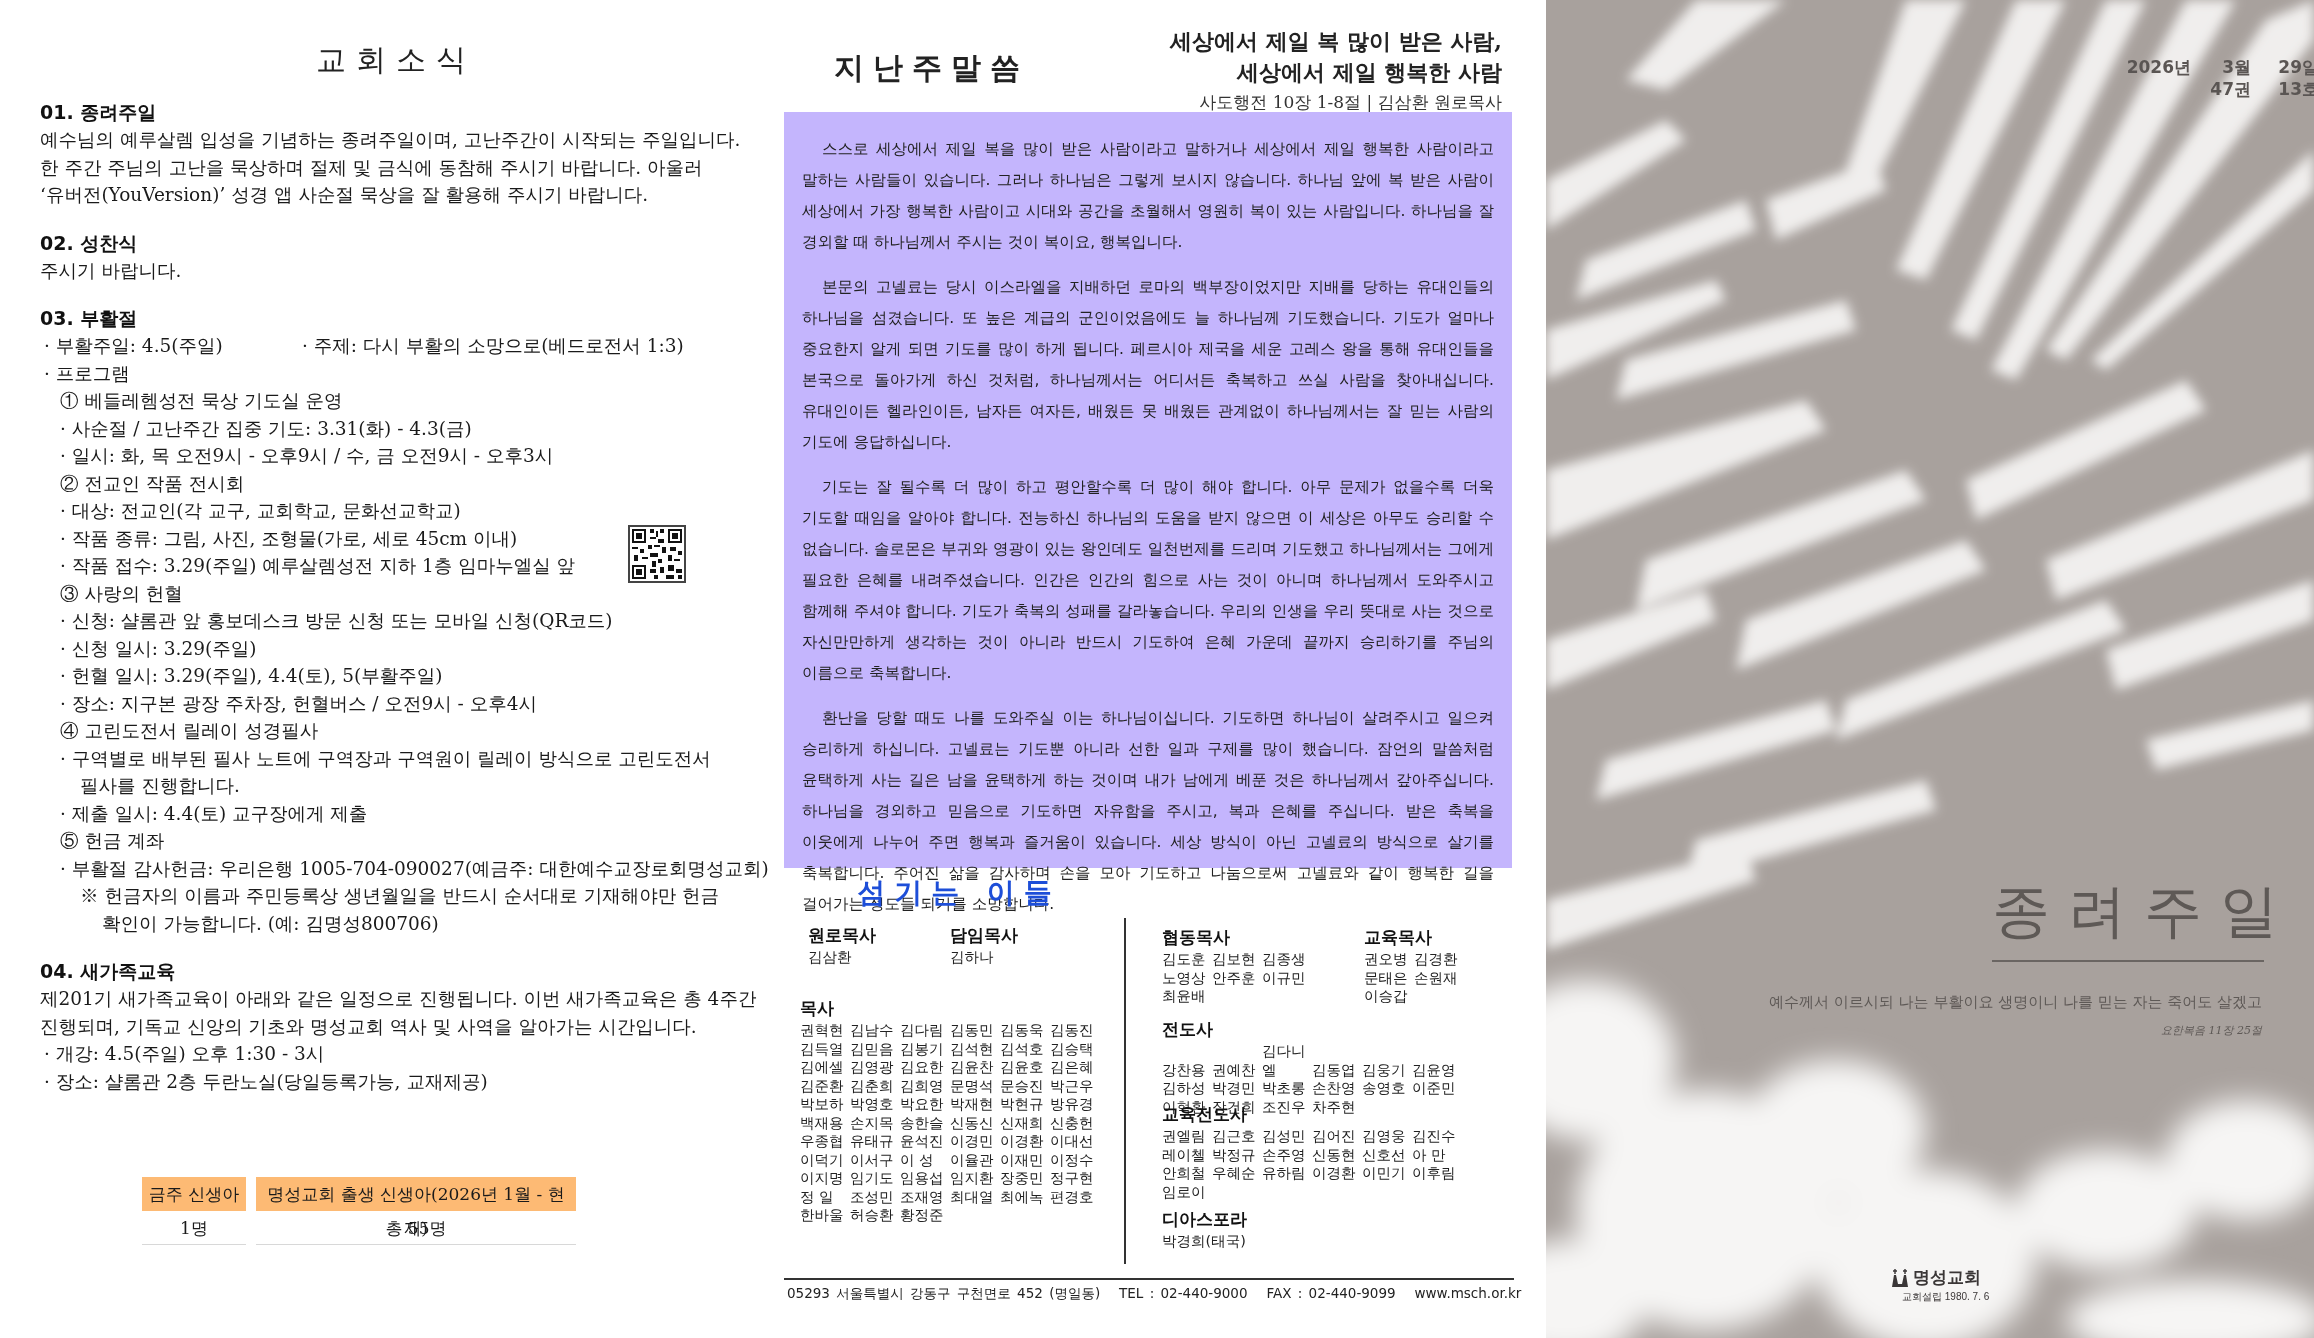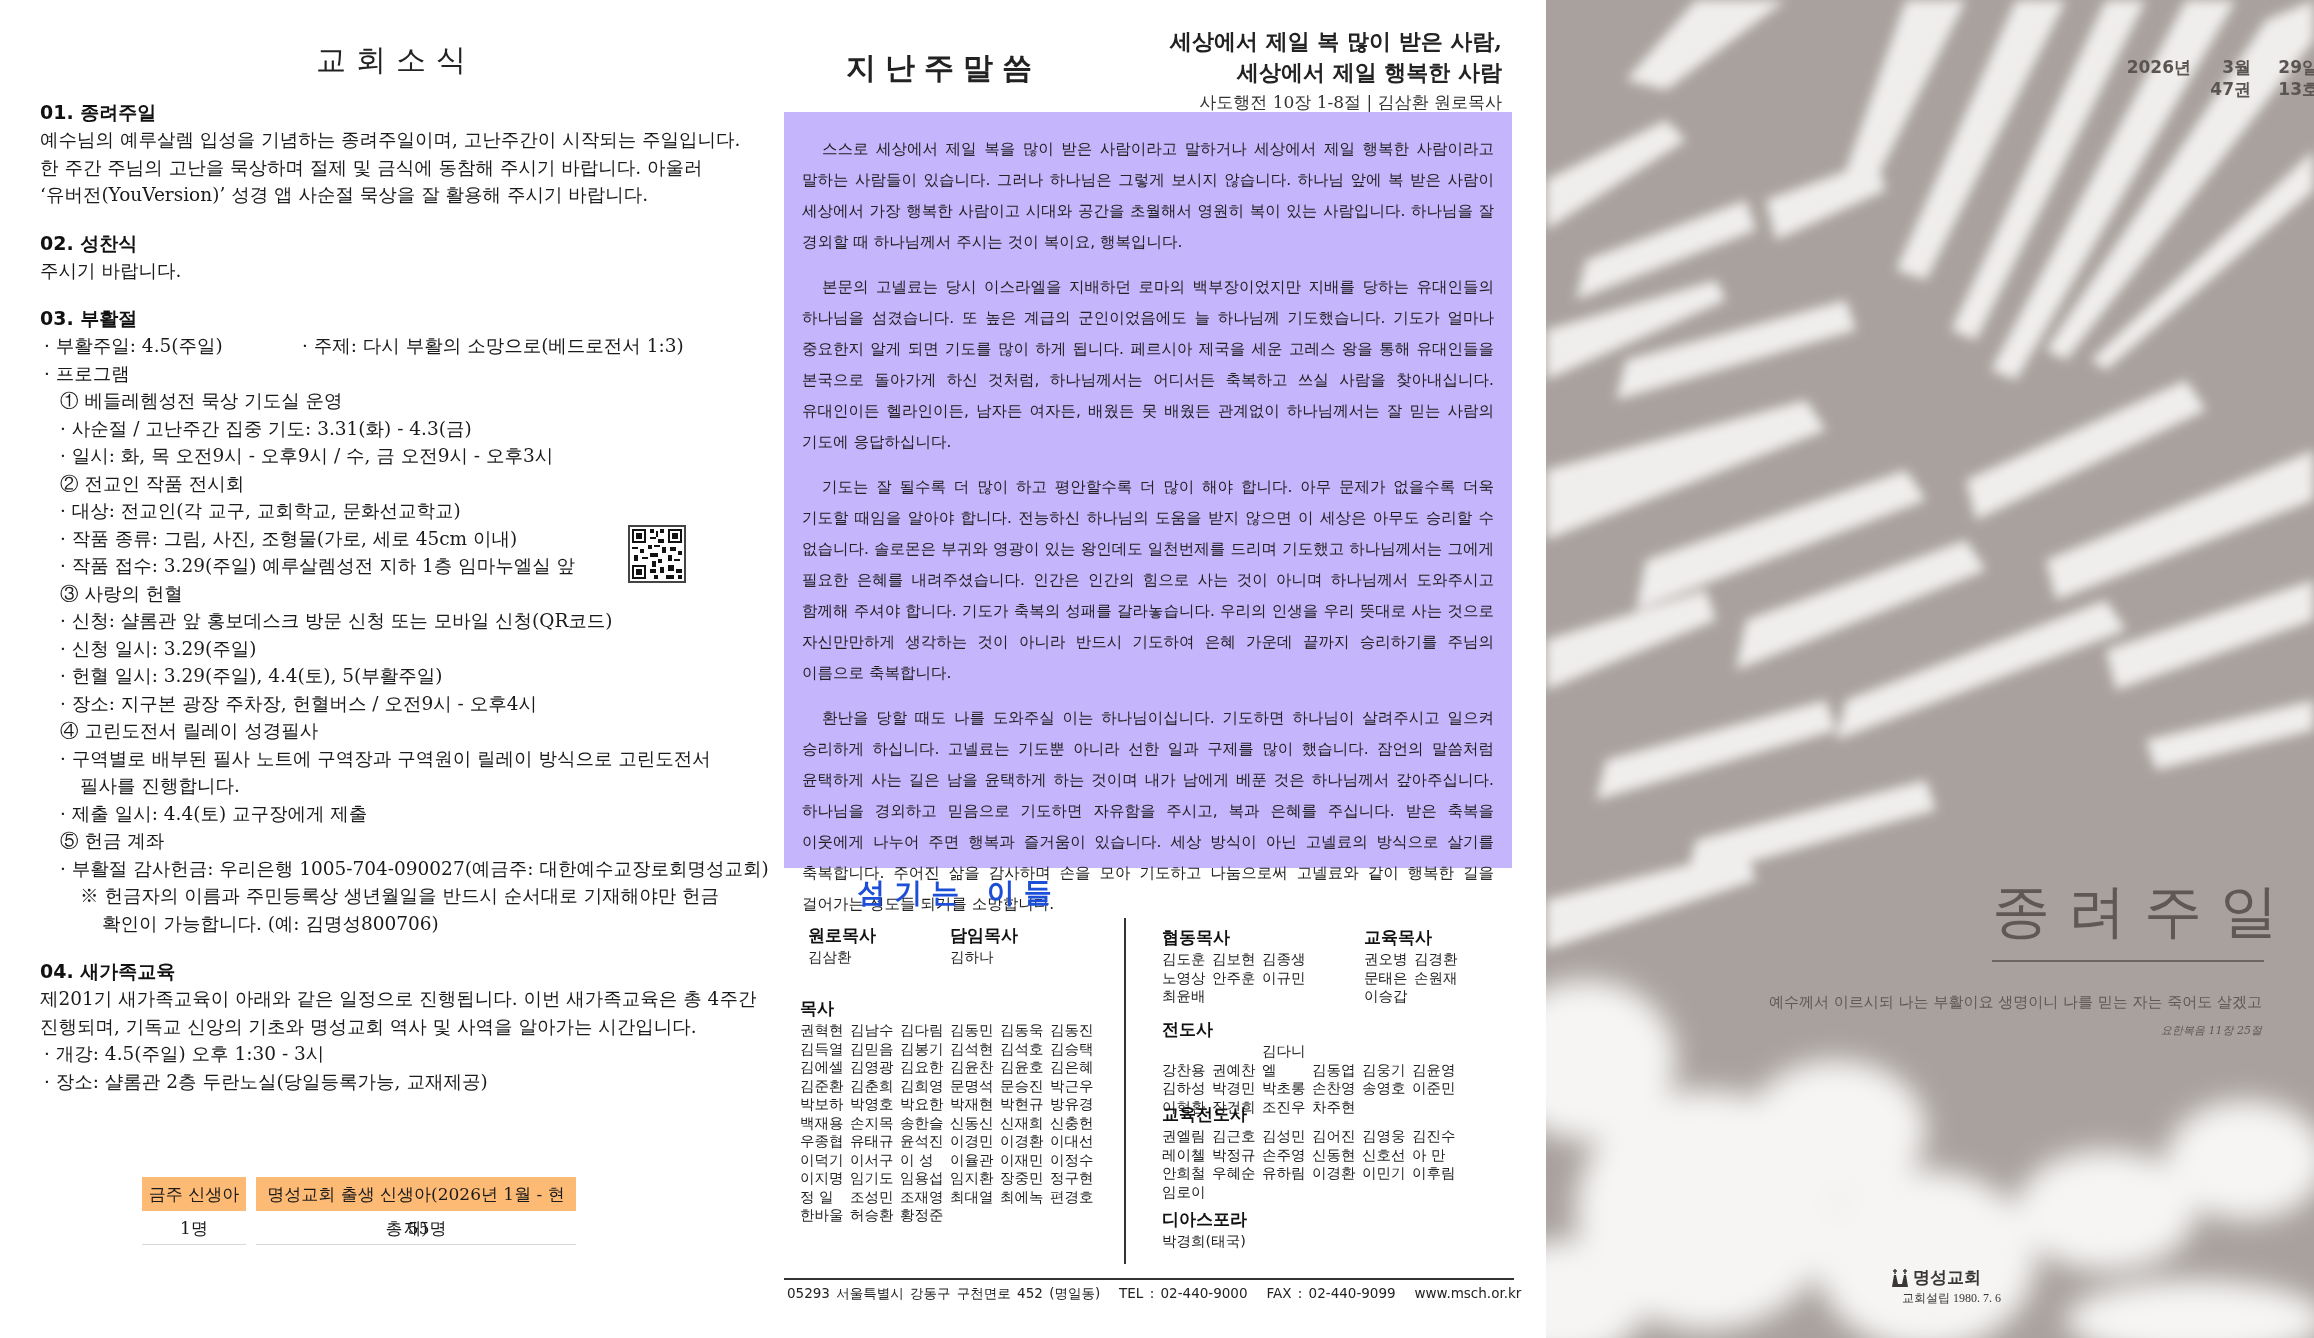--- a/index.html
+++ b/index.html
@@ -24,21 +24,21 @@
 
   .baby { position: absolute; left: 102px; top: 1177px; display: flex; gap: 10px; font-size: 17px; }
   .baby .cell { display: flex; flex-direction: column; }
   .baby .hd { background: #fdba74; height: 34px; line-height: 34px; text-align: center; }
   .baby .vl { height: 34px; line-height: 34px; text-align: center; border-bottom: 1px solid #d8d8d8; }
   .baby .c1 { width: 104px; }
   .baby .c2 { width: 320px; }
 
   
   .sermon { position: absolute; left: 784px; top: 0; width: 730px; }
-  .sermon-title { position: absolute; left: 50px; top: 48px; font-size: 30px; letter-spacing: 9px; color: #222; white-space: nowrap; margin-left: 12px; }
+  .sermon-title { position: absolute; left: 50px; top: 48px; font-size: 30px; letter-spacing: 9px; color: #222; white-space: nowrap; }
   .sermon-head { position: absolute; right: 12px; top: 26px; text-align: right; white-space: nowrap; }
   .sermon-head .t1, .sermon-head .t2 { font-size: 22px; line-height: 31px; font-weight: bold; color: #222; }
   .sermon-head .ref { font-size: 17px; line-height: 28px; color: #333; }
   .sermon-box { position: absolute; left: 0; top: 112px; width: 728px; height: 756px; background: #c4b5fd;
     padding: 22px 18px 0 18px; font-family: "DejaVu Sans", "Liberation Sans", sans-serif; font-size: 15.5px; line-height: 31px; color: #222; }
   .sermon-box .para { text-indent: 20px; text-align: justify; margin-bottom: 14px; word-break: keep-all; }
 
   
   .staff { position: absolute; left: 784px; top: 870px; width: 730px; height: 400px; font-family: "DejaVu Sans", "Liberation Sans", sans-serif; }
   .staff-title { position: absolute; left: 0; width: 350px; top: 4px; text-align: center; font-family: "DejaVu Serif", "Liberation Serif", serif; font-size: 28px; letter-spacing: 9px; font-weight: bold; color: #1d4ed8; }
@@ -58,21 +58,21 @@
   .cover-date .r { display: flex; }
   .cover-date .d1 { width: 92px; text-align: right; }
   .cover-date .d2 { width: 60px; text-align: right; }
   .cover-date .d3 { width: 68px; text-align: right; }
   .cover-title { position: absolute; left: 446px; top: 873px; font-size: 58px; letter-spacing: 18px; color: #5e5956; white-space: nowrap; font-weight: normal; }
   .cover-rule { position: absolute; left: 446px; top: 960px; width: 272px; height: 1.5px; background: #6a6562; }
   .cover-verse { position: absolute; right: 52px; top: 993px; font-size: 15px; color: #5e5956; white-space: nowrap; text-align: right; }
   .cover-ref { position: absolute; right: 52px; top: 1023px; font-size: 11px; color: #5e5956; white-space: nowrap; font-style: italic; }
   .logo { position: absolute; left: 345px; top: 1266px; display: flex; align-items: center; gap: 4px; }
   .logo .name { font-family: "DejaVu Sans", "Liberation Sans", sans-serif; font-weight: bold; font-size: 17px; color: #3a3636; }
-  .logo-sub { position: absolute; left: 356px; top: 1290px; font-size: 12px; color: #3a3636; font-family: Liberation Serif, serif; }
+  .logo-sub { position: absolute; left: 356px; top: 1290px; font-size: 10px; color: #3a3636; font-family: Liberation Sans, sans-serif; }
 </style>
 </head>
 <body>
 
 <section class="news">
   <h1 class="news-title">교회소식</h1>
   <div class="news-body">
 
     <div class="sec">
       <div class="sec-h">01. 종려주일</div>

